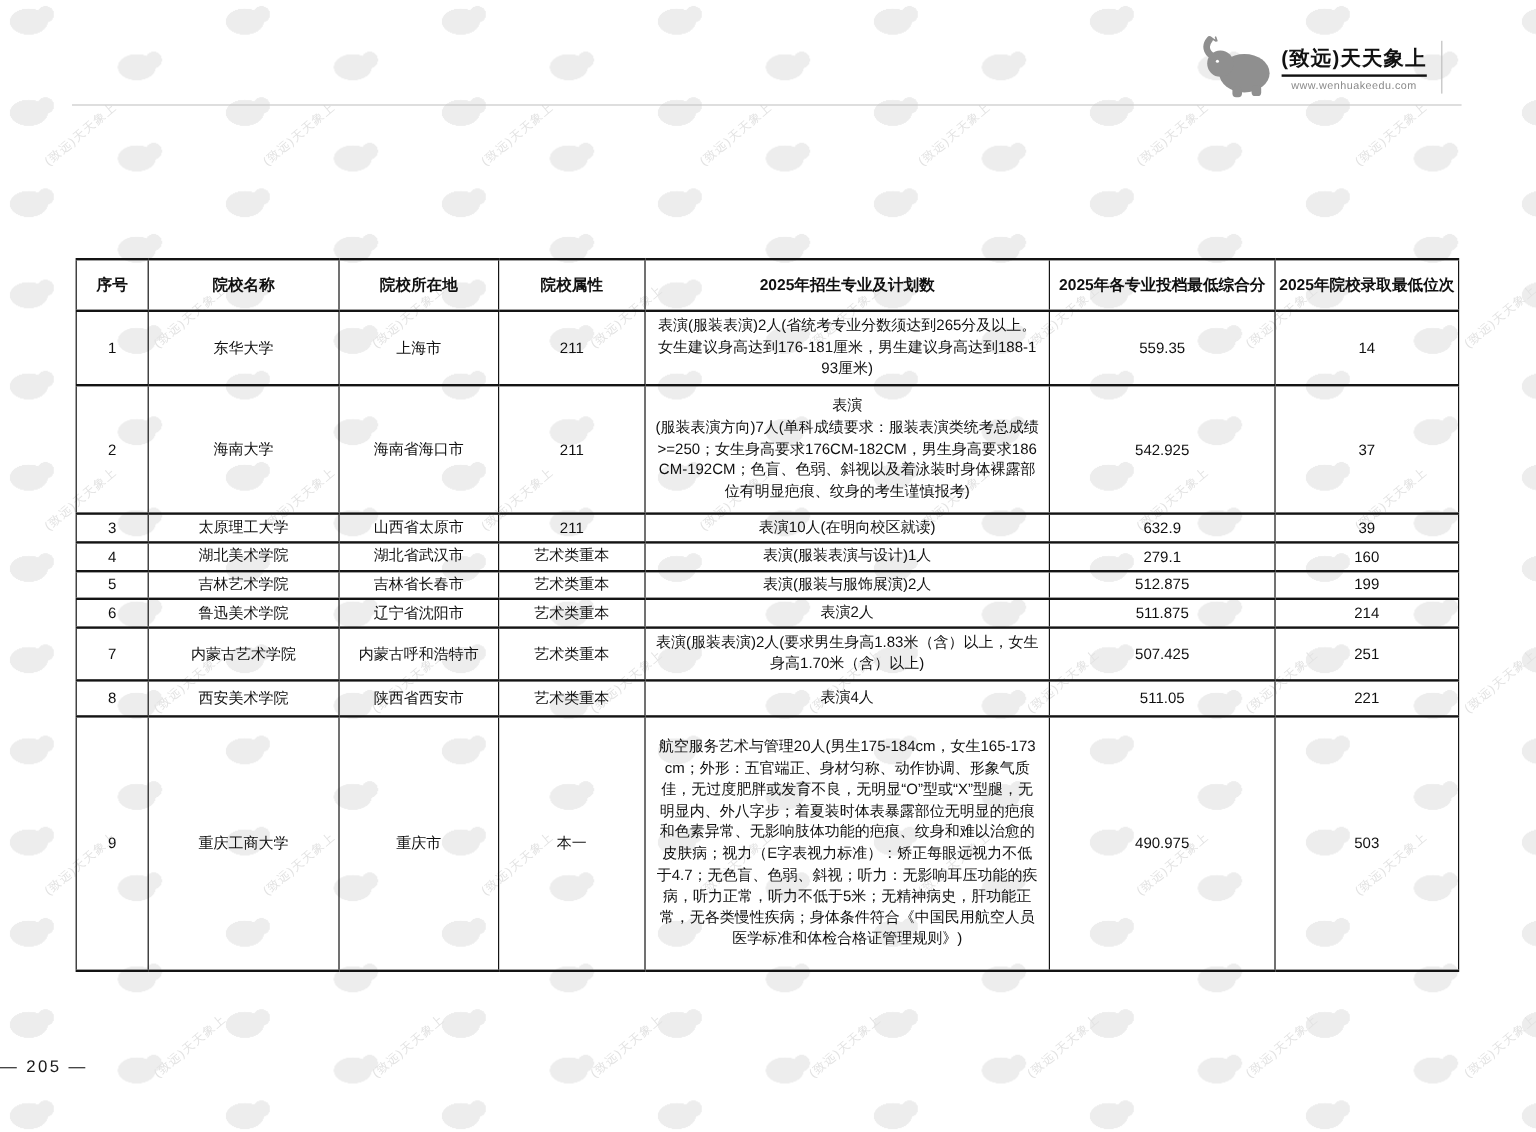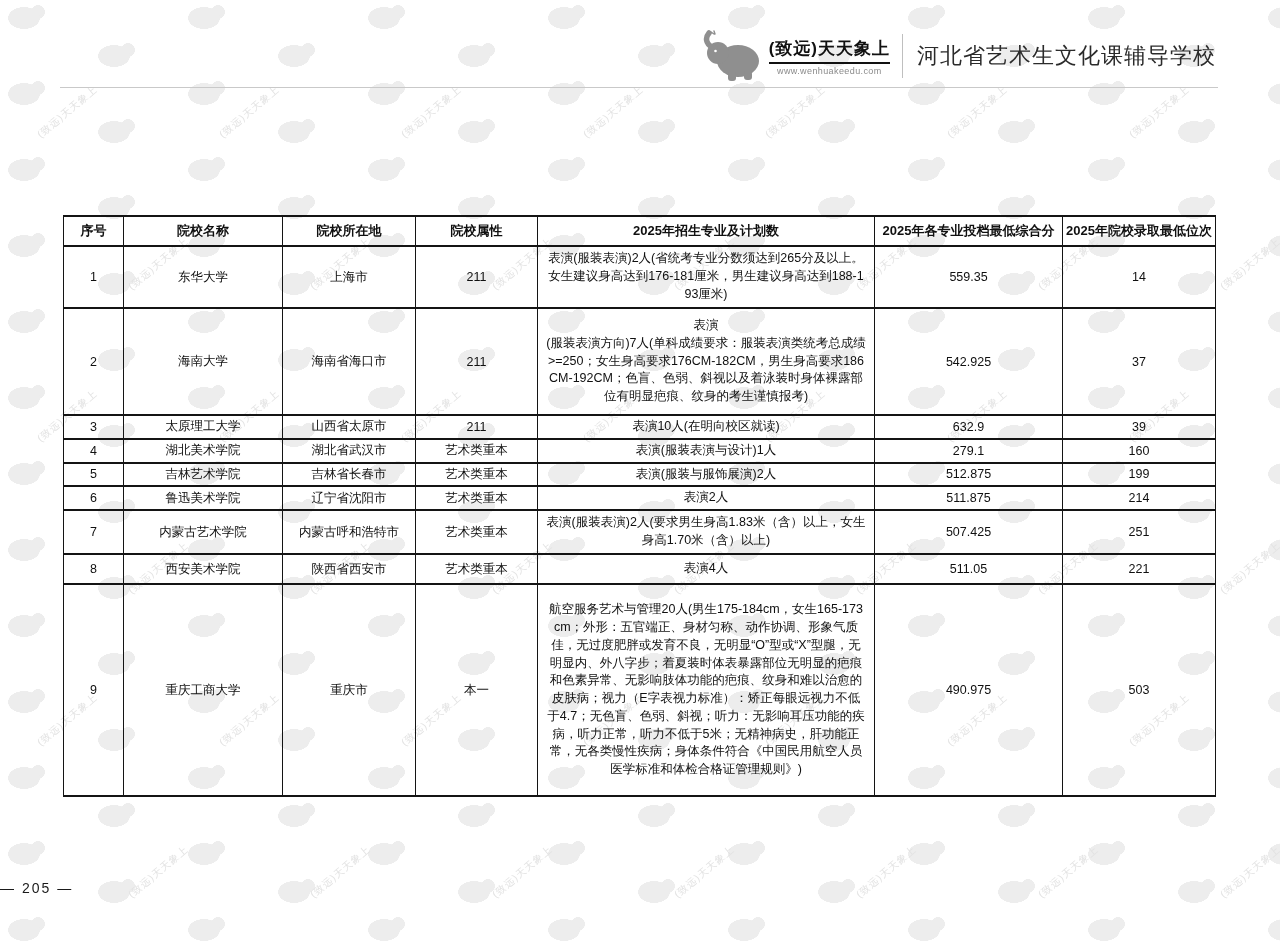--- a/index.html
+++ b/index.html
@@ -44,21 +44,21 @@
     border-collapse:collapse;table-layout:fixed;background:transparent;
   }
   .adm th,.adm td{
     border:1px solid #141414;border-top-width:2px;border-bottom-width:2px;
     text-align:center;vertical-align:middle;
     font-size:12.5px;color:#101010;padding:1px 4px;
     word-break:break-all;
   }
   .adm th{font-size:13px;font-weight:bold;padding:2px 2px;}
   .adm td.plan{white-space:pre-line;line-height:1.42;padding:2px 8px;font-size:12.5px;margin-top:48px;}
-  tr.hdr{height:30px;}
+  tr.hdr{height:43px;}
   tr.rh1{height:62px;}  tr.rh2{height:107px;} tr.rh3{height:21px;}
   tr.rh4{height:21px;}  tr.rh5{height:21px;}  tr.rh6{height:22px;}
   tr.rh7{height:44px;}  tr.rh8{height:30px;}  tr.rh9{height:212px;}
   tr.rh10{height:42px;}
   
   .footer{position:absolute;top:880px;left:0;width:100%;text-align:left;
     font-size:14px;color:#1a1a1a;z-index:1;letter-spacing:2px;}
 </style>
 </head>
 <body>
@@ -118,21 +118,20 @@
       <path d="M10 2 l3 2 M13 1 l1 3" stroke="#8f8f8f" stroke-width="1.4" stroke-linecap="round"></path>
       <rect x="27" y="42" width="8" height="9" rx="3" fill="#8f8f8f"></rect>
       <rect x="43" y="41" width="8" height="9" rx="3" fill="#8f8f8f"></rect>
       <circle cx="14.5" cy="21" r="1.3" fill="#ffffff"></circle>
     </svg>
     <div class="brand">
       <div class="brand-name">(致远)天天象上</div>
       <div class="brand-url">www.wenhuakeedu.com</div>
     </div>
     <div class="vdiv"></div>
-    <div class="school">河北省艺术生文化课辅导学校</div>
   </div>
   <div class="header-rule"></div>
 
 
   <table class="adm">
     <colgroup>
       <col style="width:60px">
         <col style="width:159px">
         <col style="width:133px">
       <col style="width:122px">

